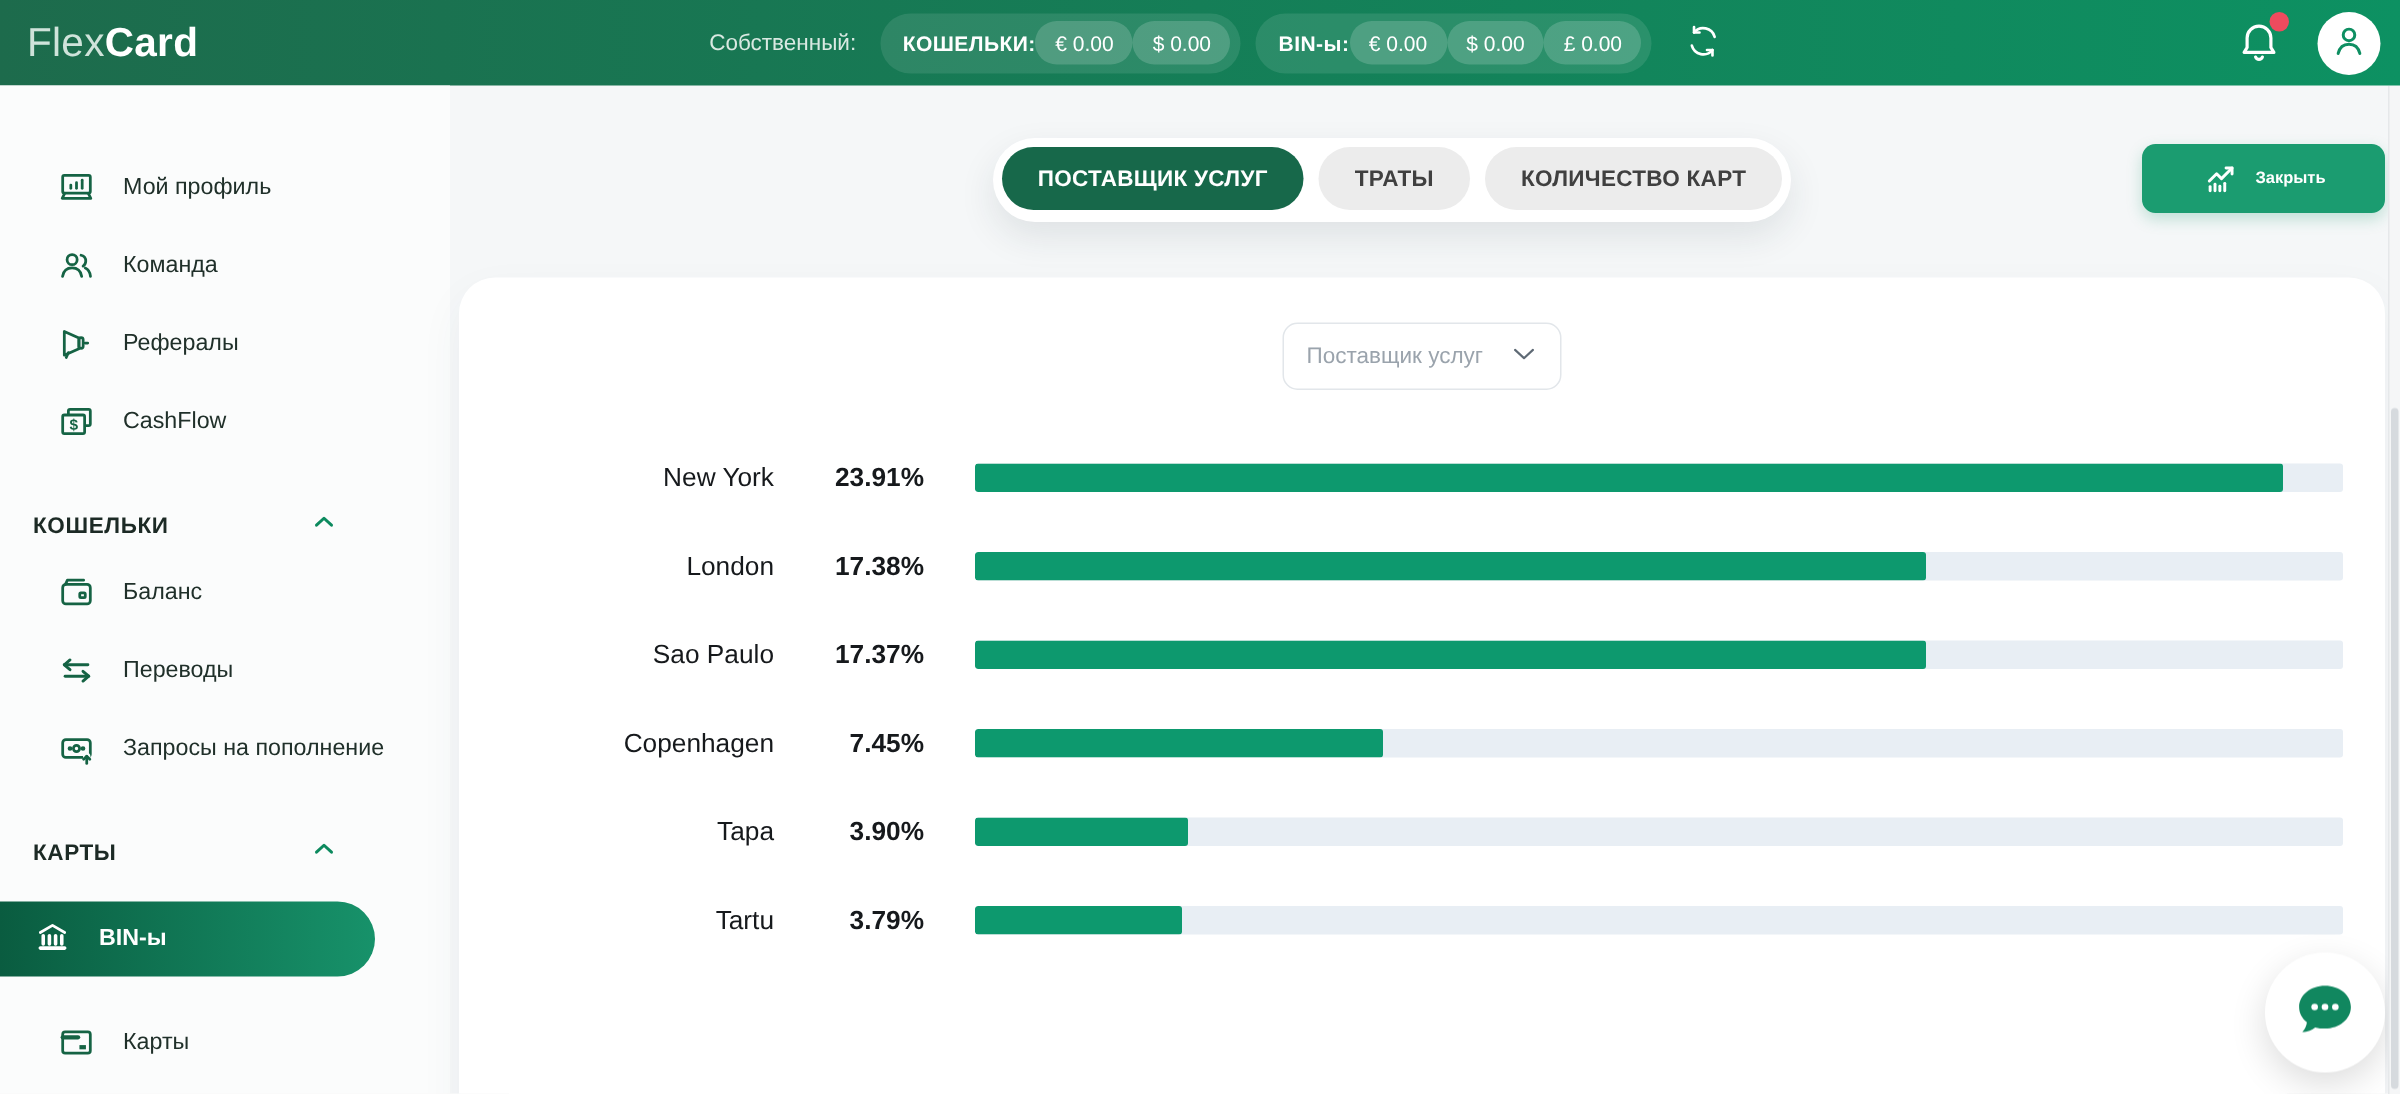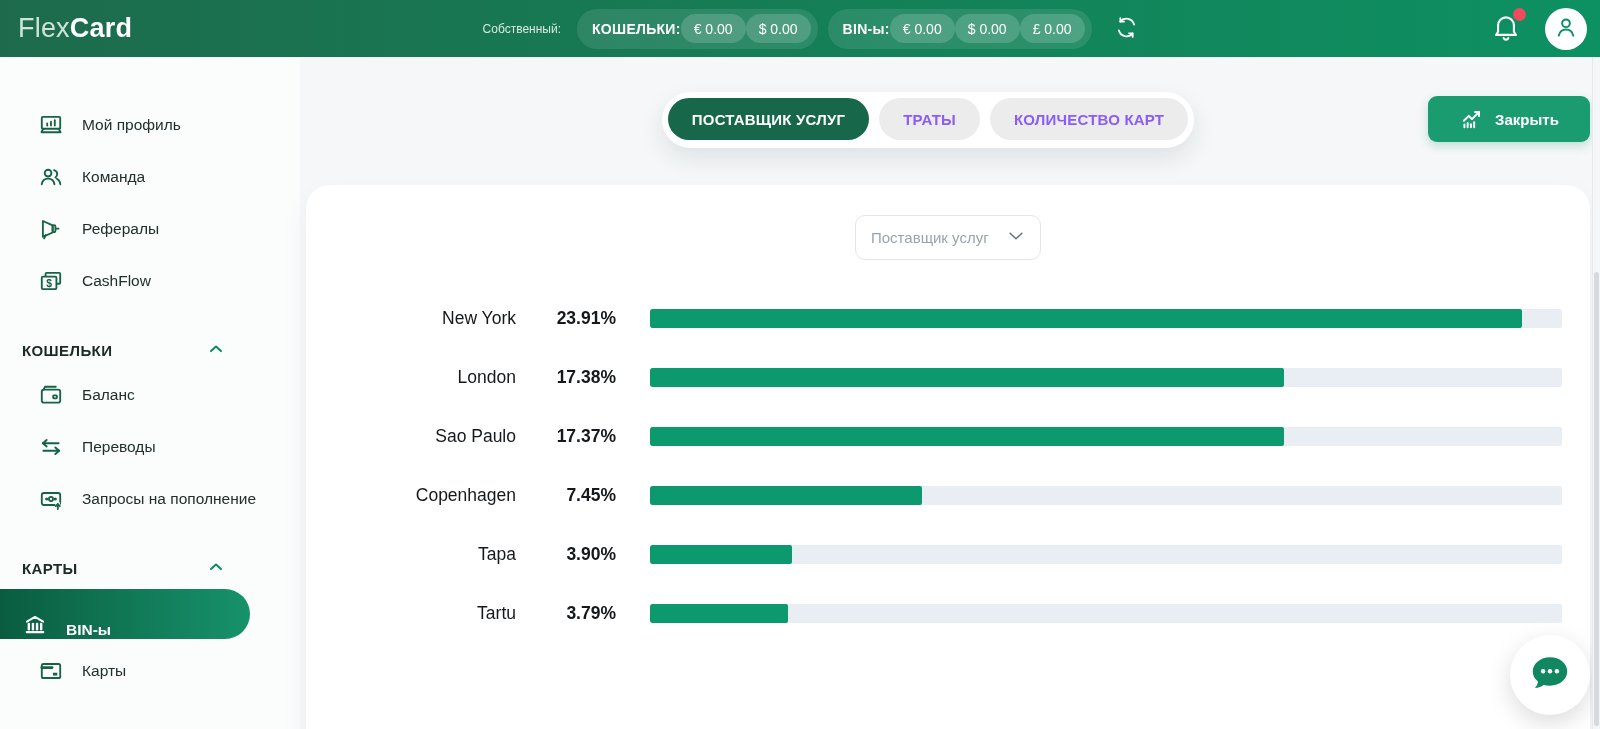--- a/index.html
+++ b/index.html
@@ -6,21 +6,21 @@
   html,body { width:1600px; height:729px; margin:0; overflow:hidden;
     background:#f5f7f8; font-family:"Liberation Sans","DejaVu Sans",sans-serif; }
 
   
   .app-header { height:57px; display:flex; align-items:center;
     padding:0 13px 0 18px;
     background:linear-gradient(90deg,#1d6b4c 0%,#0d9162 100%); }
   .logo { font-size:27px; color:#cfe3da; letter-spacing:.2px; white-space:nowrap; }
   .logo b { color:#fff; font-weight:700; }
   .hspacer { flex:1; }
-  .own-label { color:#d9e9e2; font-size:12px; margin-right:16px; }
+  .own-label { color:#d9e9e2; font-size:15px; margin-right:16px; }
   .chip-group { display:flex; align-items:center; gap:0;
     background:rgba(255,255,255,.10); border-radius:21px; height:40px;
     padding:0 7px 0 15px; margin-right:10px; }
   .group-label { color:#fff; font-weight:700; font-size:14px; letter-spacing:.3px; }
   .chip { background:rgba(255,255,255,.17); border-radius:15px; height:29px;
     display:flex; align-items:center; padding:0 13px; color:#fff; font-size:14px; white-space:nowrap; }
   .icon-btn { background:none; border:none; padding:0; cursor:pointer;
     display:flex; align-items:center; justify-content:center; }
   .refresh-btn { margin-left:12px; }
   .bell-btn { position:relative; margin-right:22px; }
@@ -31,36 +31,36 @@
 
   
   .layout { display:flex; }
   aside { width:300px; padding-top:42px; background:#fbfcfc; }
   .side-item { height:52px; display:flex; align-items:center; gap:18px;
     padding-left:22px; font-size:15.5px; color:#20302a; cursor:pointer;margin-left:16px; }
   .side-item svg { width:26px; height:26px; color:#156344; flex:0 0 auto; }
   .side-section { height:30px; margin:28px 0 4px; display:flex; align-items:center;
     justify-content:space-between; padding:0 74px 0 22px; font-weight:700;
     font-size:15px; color:#1c2a25; letter-spacing:.4px; }
-  .side-item.active { width:250px; height:50px; margin:6px 0;
+  .side-item.active { width:250px; height:50px; margin:18px 0;
     border-radius:0 25px 25px 0; color:#fff; font-weight:700;
-    background:linear-gradient(90deg,#0a5c40,#17926a);align-items:flex-end; }
+    background:linear-gradient(90deg,#0a5c40,#17926a); }
   .side-item.active svg { color:#fff; }
 
   
   main { flex:1; padding-top:35px; position:relative; }
   .topbar { position:relative; height:56px; display:flex; justify-content:center; }
   .tabs { display:flex; gap:10px; background:#fff; border-radius:28px; padding:6px;
     box-shadow:0 10px 24px rgba(30,50,60,.10); transform:translateX(-22px); }
   .tab { border:none; border-radius:21px; height:42px; padding:0 24px; font-size:15px;
-    font-weight:700; letter-spacing:.2px; background:#ececec; color:#8b5cf6;
+    font-weight:700; letter-spacing:.2px; background:#ececec; color:#404040;
     cursor:pointer; font-family:inherit; white-space:nowrap; }
   .tab.active { background:#17684a; color:#fff; }
   .close-btn { position:absolute; right:10px; top:4px; height:46px; width:162px;
-    background:#1b9c70; color:#fff; border:none; border-radius:9px; font-size:15px;
+    background:#1b9c70; color:#fff; border:none; border-radius:9px; font-size:11px;
     font-weight:700; display:flex; align-items:center; justify-content:center; gap:10px;
     cursor:pointer; font-family:inherit; box-shadow:0 4px 10px rgba(27,156,112,.25); }
 
   .card { margin:37px 10px 0 6px; background:#fff; border-radius:24px; height:760px;
     box-shadow:0 12px 30px rgba(50,70,90,.05); padding-top:30px; }
   .dropdown { width:186px; height:45px; margin:0 auto; border:1px solid #e2e6ea;
     border-radius:10px; display:flex; align-items:center; justify-content:space-between;
     padding:0 13px 0 15px; color:#9aa3ac; font-size:15px; cursor:pointer; background:#fff; }
 
   .chart { margin-top:49px; }

